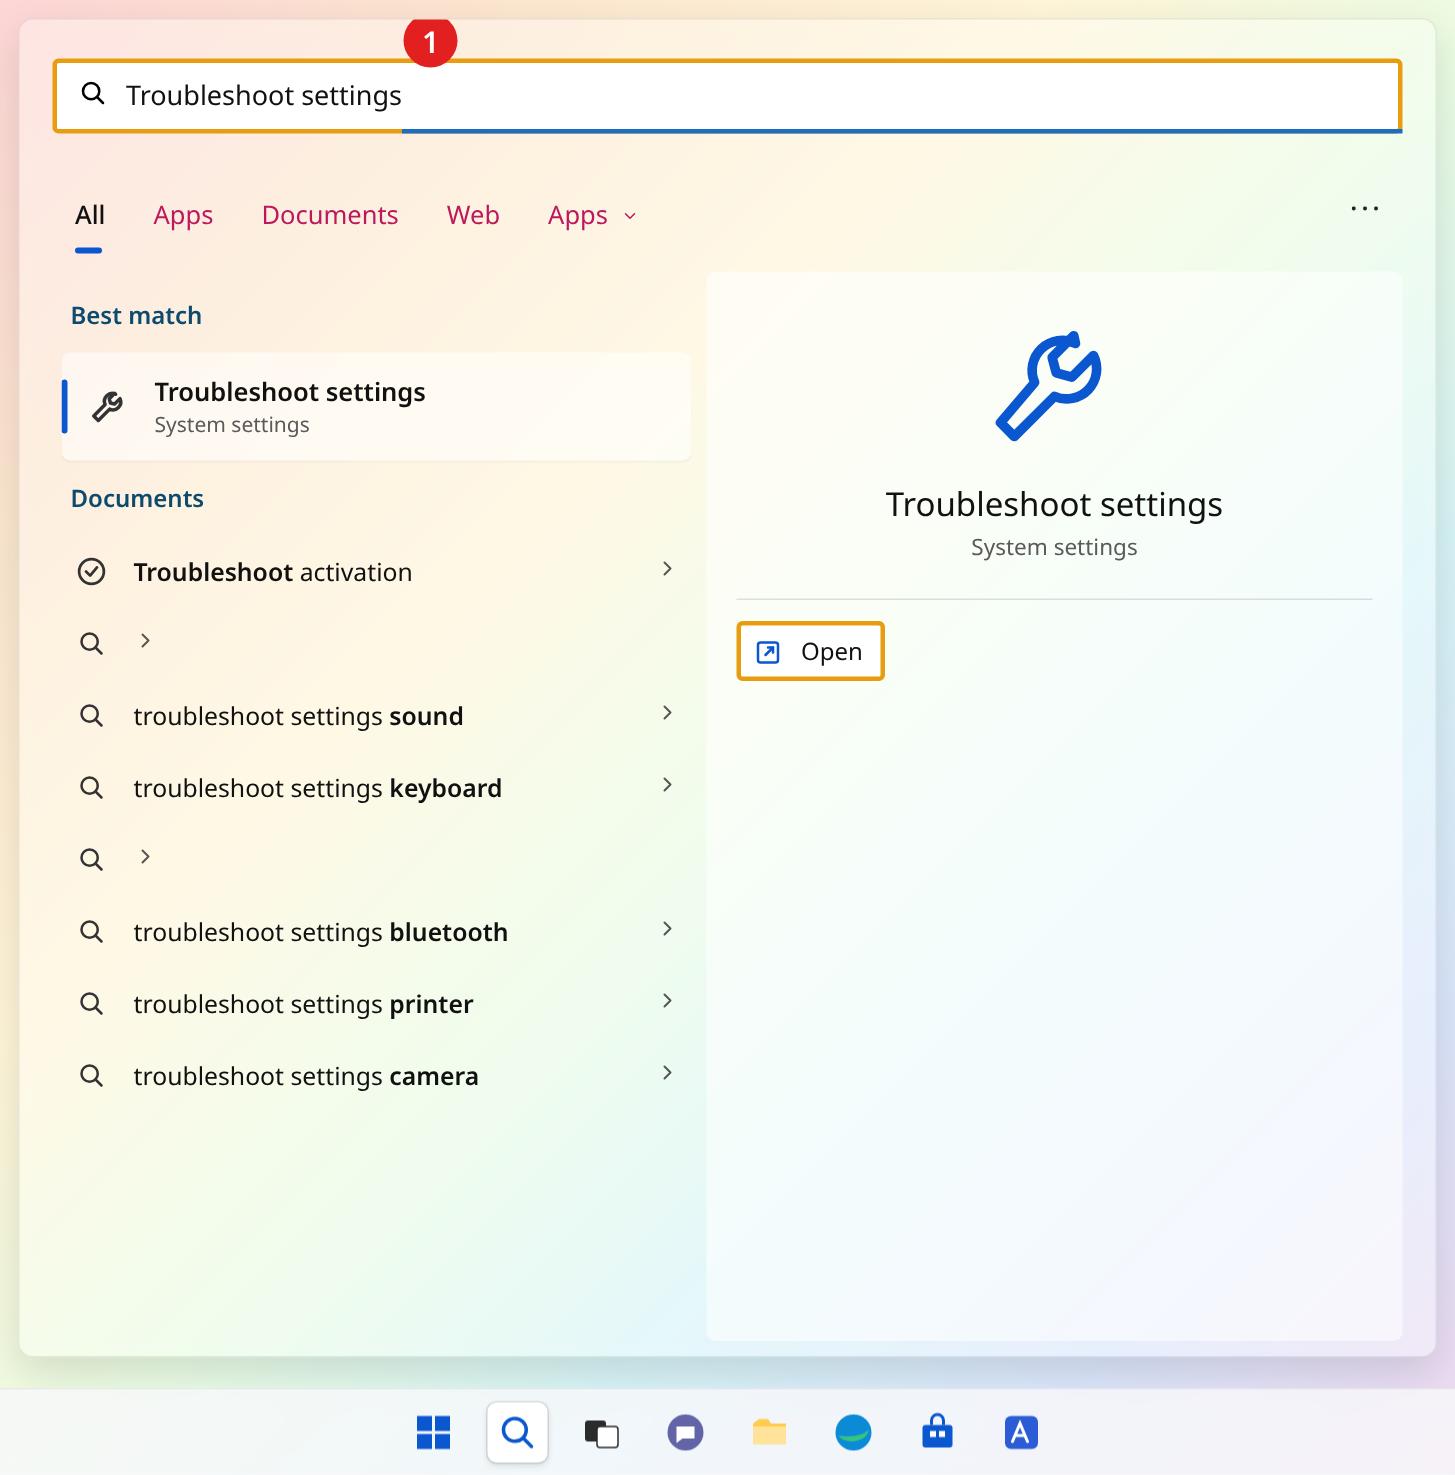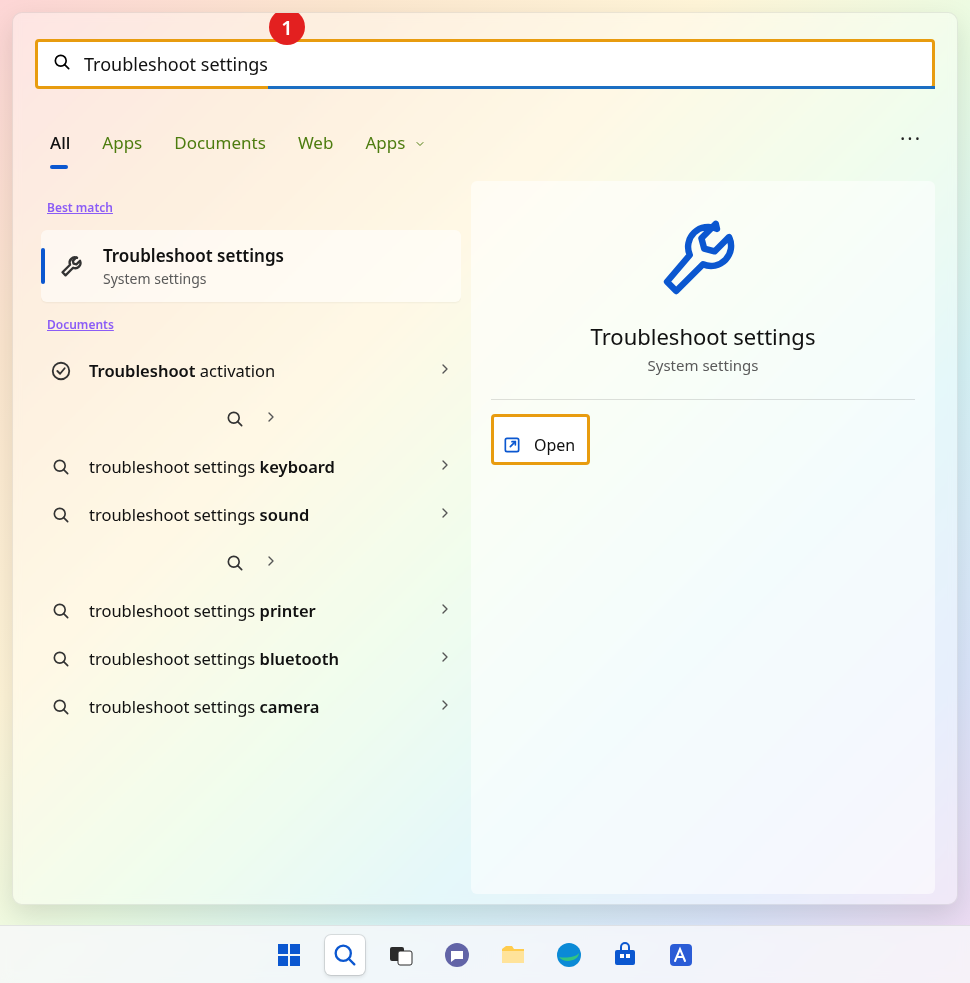--- a/index.html
+++ b/index.html
@@ -53,39 +53,38 @@
     font-size:20px; z-index:50;
   }
   .badge1{ top:-4px; left:256px; }
 
   
   .tabs{
     position:absolute; top:112px; left:35px; right:35px; height:40px;
     display:flex; gap:28px;
     color:#3b3b3b; font-size:17px;
   }
-  .tab{ position:relative; padding:6px 2px; cursor:pointer; color:#4d7c0f;}
+  .tab{ position:relative; padding:6px 2px; cursor:pointer; color:#be185d;}
   .tab.active{ color:#111; font-weight:500;}
   .tab.active::after{
     content:""; position:absolute; left:2px; bottom:-4px;
     width:18px; height:4px; border-radius:2px; background:#0b57d0;
   }
   .tab.more svg{ vertical-align:middle; margin-left:4px;}
   .tabs .spacer{ flex:1; }
   .dots{ font-size:20px; letter-spacing:2px; color:#222; cursor:pointer;}
 
   
   .left-col{
     position:absolute; top:172px; left:28px; width:420px; bottom:4px;
     overflow:hidden;
   }
   .section-title{
-    font-size:12px; font-weight:600; color:#8b5cf6;
+    font-size:16px; font-weight:600; color:#0c4a6e;
     margin: 14px 6px 14px 6px;
-    text-decoration: underline;
   }
 
   .best-card{
     background: rgba(255,255,255,0.55);
     border-radius:6px;
     padding:14px 18px;
     display:flex; align-items:center; gap:16px;
     position:relative;
     box-shadow: 0 1px 2px rgba(0,0,0,.05);
   }
@@ -95,21 +94,20 @@
   }
   .best-card .icon{ width:28px; height:28px; color:#333;}
   .best-title{ font-size:17px; font-weight:600; color:#111;}
   .best-sub{ font-size:14px; color:#5a5a5a; margin-top:2px;}
 
   .row{
     display:flex; align-items:center; gap:16px;
     padding:10px 8px; cursor:pointer;
     border-radius:4px;
     min-height:48px;
-    justify-content:center;
   }
   .row .icon{
     width:24px; height:24px; flex:0 0 24px;
     display:flex; align-items:center; justify-content:center;
     color:#333;
   }
   .row .label{ font-size:16.5px; color:#111; flex:1; line-height:1.35;}
   .row .label .muted{ color:#6a6a6a; }
   .row .label b, .row .label strong{ font-weight:600; }
   .row .chev{ color:#555; }
@@ -131,23 +129,23 @@
   }
   .detail .sub{
     text-align:center; font-size:15px; color:#5a5a5a;
     margin-bottom:24px;
   }
   .detail hr{
     border:none; border-top:1px solid rgba(0,0,0,.12);
     margin-bottom:14px;
   }
   .open-row{
-    display:inline-flex; align-items:center; gap:12px;
+    display:inline-flex; align-items:flex-end; gap:12px;
     border:3px solid #e89c0f; border-radius:4px;
-    padding:17px 12px 6px 8px; background:#fff;
+    padding:6px 12px 6px 8px; background:#fff;
     font-size:16px; color:#111; cursor:pointer;
   }
   .open-row svg{ color:#0b57d0; width:20px; height:20px;}
 
   
   .taskbar{
     position:absolute; left:0; right:0; bottom:0; height:58px;
     background: rgba(248,248,250,0.80);
     border-top:1px solid rgba(0,0,0,.08);
     display:flex; align-items:center; justify-content:center; gap:16px;
@@ -247,68 +245,68 @@
               <polyline points="9 6 15 12 9 18"></polyline>
             </svg></span>
         </div>
         <div class="row">
           <span class="icon">
             <svg class="stroke" viewBox="0 0 24 24" width="20" height="20">
               <circle cx="10.5" cy="10.5" r="6.5"></circle>
               <line x1="20" y1="20" x2="15.2" y2="15.2"></line>
             </svg>
           </span>
+          <span class="label">troubleshoot settings <strong>sound</strong></span>
+          <span class="chev"><svg class="stroke" viewBox="0 0 24 24" width="16" height="16">
+              <polyline points="9 6 15 12 9 18"></polyline>
+            </svg></span>
+        </div>
+        <div class="row">
+          <span class="icon">
+            <svg class="stroke" viewBox="0 0 24 24" width="20" height="20">
+              <circle cx="10.5" cy="10.5" r="6.5"></circle>
+              <line x1="20" y1="20" x2="15.2" y2="15.2"></line>
+            </svg>
+          </span>
           <span class="label">troubleshoot settings <strong>keyboard</strong></span>
           <span class="chev"><svg class="stroke" viewBox="0 0 24 24" width="16" height="16">
               <polyline points="9 6 15 12 9 18"></polyline>
             </svg></span>
         </div>
         <div class="row">
           <span class="icon">
             <svg class="stroke" viewBox="0 0 24 24" width="20" height="20">
               <circle cx="10.5" cy="10.5" r="6.5"></circle>
               <line x1="20" y1="20" x2="15.2" y2="15.2"></line>
             </svg>
           </span>
-          <span class="label">troubleshoot settings <strong>sound</strong></span>
-          <span class="chev"><svg class="stroke" viewBox="0 0 24 24" width="16" height="16">
-              <polyline points="9 6 15 12 9 18"></polyline>
-            </svg></span>
-        </div>
-        <div class="row">
-          <span class="icon">
-            <svg class="stroke" viewBox="0 0 24 24" width="20" height="20">
-              <circle cx="10.5" cy="10.5" r="6.5"></circle>
-              <line x1="20" y1="20" x2="15.2" y2="15.2"></line>
-            </svg>
-          </span>
+          <span class="chev"><svg class="stroke" viewBox="0 0 24 24" width="16" height="16">
+              <polyline points="9 6 15 12 9 18"></polyline>
+            </svg></span>
+        </div>
+        <div class="row">
+          <span class="icon">
+            <svg class="stroke" viewBox="0 0 24 24" width="20" height="20">
+              <circle cx="10.5" cy="10.5" r="6.5"></circle>
+              <line x1="20" y1="20" x2="15.2" y2="15.2"></line>
+            </svg>
+          </span>
+          <span class="label">troubleshoot settings <strong>bluetooth</strong></span>
           <span class="chev"><svg class="stroke" viewBox="0 0 24 24" width="16" height="16">
               <polyline points="9 6 15 12 9 18"></polyline>
             </svg></span>
         </div>
         <div class="row">
           <span class="icon">
             <svg class="stroke" viewBox="0 0 24 24" width="20" height="20">
               <circle cx="10.5" cy="10.5" r="6.5"></circle>
               <line x1="20" y1="20" x2="15.2" y2="15.2"></line>
             </svg>
           </span>
           <span class="label">troubleshoot settings <strong>printer</strong></span>
-          <span class="chev"><svg class="stroke" viewBox="0 0 24 24" width="16" height="16">
-              <polyline points="9 6 15 12 9 18"></polyline>
-            </svg></span>
-        </div>
-        <div class="row">
-          <span class="icon">
-            <svg class="stroke" viewBox="0 0 24 24" width="20" height="20">
-              <circle cx="10.5" cy="10.5" r="6.5"></circle>
-              <line x1="20" y1="20" x2="15.2" y2="15.2"></line>
-            </svg>
-          </span>
-          <span class="label">troubleshoot settings <strong>bluetooth</strong></span>
           <span class="chev"><svg class="stroke" viewBox="0 0 24 24" width="16" height="16">
               <polyline points="9 6 15 12 9 18"></polyline>
             </svg></span>
         </div>
         <div class="row">
           <span class="icon">
             <svg class="stroke" viewBox="0 0 24 24" width="20" height="20">
               <circle cx="10.5" cy="10.5" r="6.5"></circle>
               <line x1="20" y1="20" x2="15.2" y2="15.2"></line>
             </svg>

